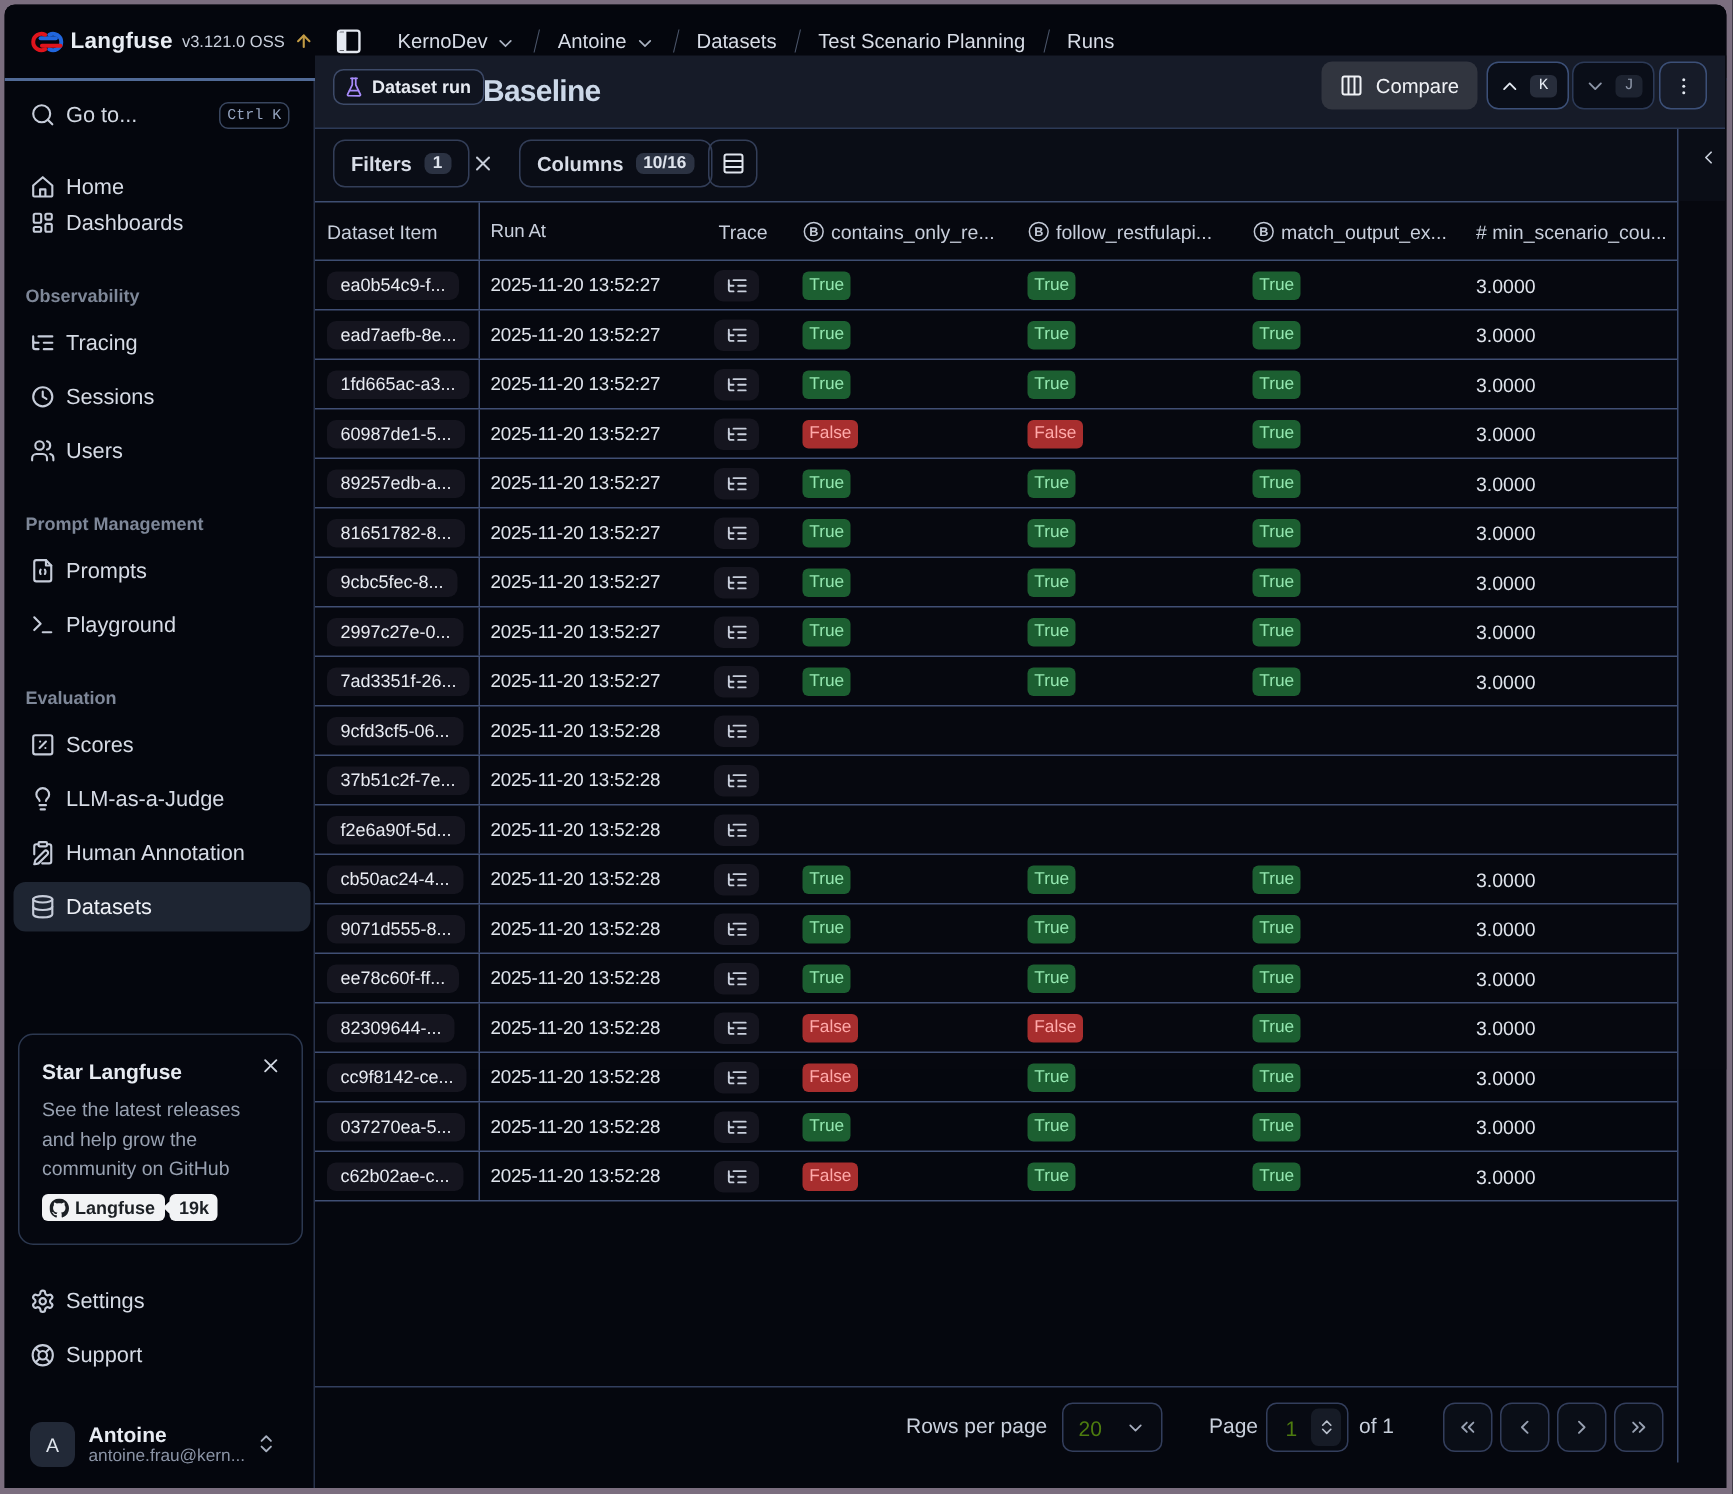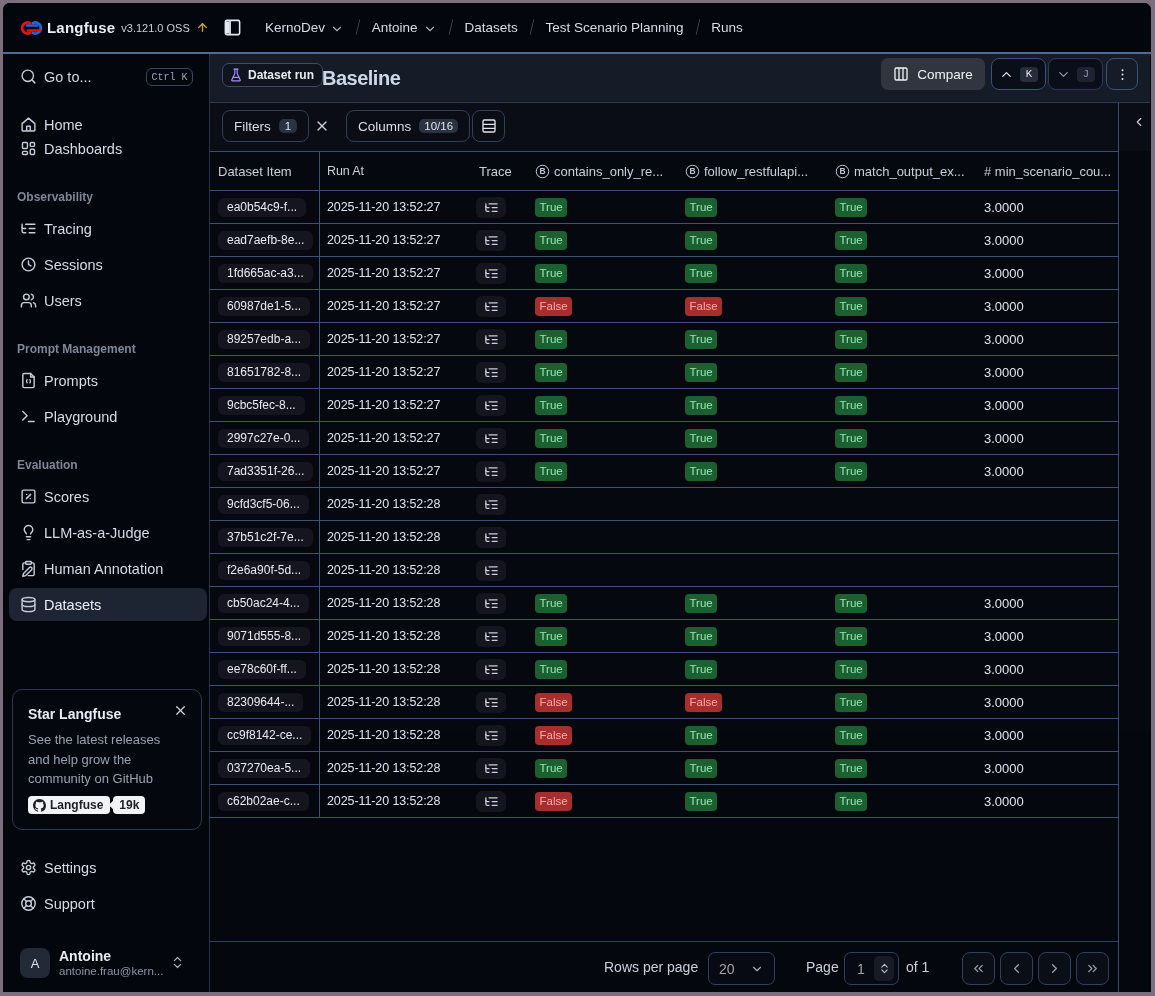--- a/index.html
+++ b/index.html
@@ -33,36 +33,36 @@
 .gb2{margin-left:3px;padding:0 6px;position:relative}
 .gb2:before{content:"";position:absolute;left:-3px;top:6px;width:6px;height:6px;background:#f2f3f5;transform:rotate(45deg)}
 
 #user{position:absolute;left:17px;top:894px;width:173px;display:flex;align-items:center}
 #user .av{width:30px;height:30px;border-radius:8px;background:#222937;color:#dfe4ec;font-size:13px;display:flex;align-items:center;justify-content:center}
 #user .nm{margin-left:9px}
 #user .nm b{display:block;font-size:14px;color:#e8ecf3;font-weight:700;line-height:16px}
 #user .nm span{display:block;font-size:11.5px;color:#8b94a6;line-height:14px}
 #user .cud{position:absolute;right:8px;top:7px;color:#a7afbf}
 
-#main{position:absolute;left:207px;top:51px;width:941px;height:676px;background:#06080f}
+#main{position:absolute;left:207px;top:34px;width:941px;height:676px;background:#06080f}
 #phead{position:absolute;left:0;top:0;width:940px;height:49px;background:#161b28;border-bottom:1px solid #2c3a57}
 .dsrun{position:absolute;left:12px;top:9px;height:24px;border:1px solid #3d4a68;border-radius:7px;display:flex;align-items:center;gap:5px;padding:0 8px 0 6px;color:#e7ebf2;font-size:12px;font-weight:600;background:#10141f}
 .dsrun svg{color:#a78bfa}
 #phead .title{position:absolute;left:112px;top:13px;font-size:20px;font-weight:700;color:#ccd8e8;letter-spacing:-.5px}
 #cmpbtn{position:absolute;left:671px;top:4px;width:104px;height:32px;background:#31353f;border-radius:7px;display:flex;align-items:center;justify-content:center;gap:8px;color:#f0f2f6;font-size:13.5px;font-weight:500}
 .kjbtn{position:absolute;top:4px;height:32px;border:1px solid #3c5078;border-radius:8px;background:#0a0e18;display:flex;align-items:center;justify-content:center;gap:6px}
 #kbtn{left:781px;width:55px;color:#e3e8f0}
 #jbtn{left:838px;width:55px;color:#8d96a8;border-color:#2c3okay}
 #jbtn{border-color:#2c3a57}
 .kj{font-family:"Liberation Mono",monospace;font-size:10.5px;background:#272d3b;border-radius:4px;padding:1.5px 5.5px}
 #jbtn .kj{background:#1d2330;color:#8d96a8}
 #dots{position:absolute;left:896px;top:4px;width:32px;height:32px;border:1px solid #3c5078;border-radius:8px;display:flex;align-items:center;justify-content:center;color:#e3e8f0}
 
 #toolbar{position:absolute;left:0;top:49px;width:940px;height:48px;background:#0a0d16}
-.obtn{position:absolute;top:7px;height:32px;border:1px solid #333e58;border-radius:8px;display:flex;align-items:center;gap:8px;color:#d8dde7;font-size:13.5px;font-weight:400;padding:0 11px}
+.obtn{position:absolute;top:7px;height:32px;border:1px solid #333e58;border-radius:8px;display:flex;align-items:center;gap:8px;color:#d8dde7;font-size:13.5px;font-weight:700;padding:0 11px}
 #fbtn{left:12px}
 #fbtn .n1{background:#2b3242;border-radius:5px;font-size:11.5px;padding:1px 6px;color:#dfe4ed}
 #xicn{position:absolute;left:104px;top:15px;color:#c7cdd9}
 #cbtn{left:136px}
 #cbtn .n1{background:#2b3242;border-radius:5px;font-size:11.5px;padding:1px 5px;color:#dfe4ed}
 #rbtn{position:absolute;left:262px;top:7px;width:33px;height:32px;border:1px solid #333e58;border-radius:8px;display:flex;align-items:center;justify-content:center;color:#dfe4ed}
 #collapse{position:absolute;left:922px;top:61px;color:#c9d0dc}
 
 #rstrip{position:absolute;left:908px;top:49px;width:32px;height:889px;border-left:1px solid #3a4a6e}
 
@@ -79,21 +79,21 @@
 .bic svg{color:#c3cad7}
 .idb{background:#15151f;border-radius:6px;padding:2.5px 9px;font-size:12px;font-weight:400;color:#e8ebf2;white-space:nowrap}
 .trbtn{width:30px;height:21px;background:#15151f;border-radius:6px;display:flex;align-items:center;justify-content:center;color:#c9cfdc}
 .chip{border-radius:4px;font-size:11.5px;padding:2px 4.5px;line-height:15px}
 .chip.t{background:#1c5f31;color:#93e7af}
 .chip.f{background:#a82e2e;color:#ffaaaa}
 
 #footer{position:absolute;left:0;top:887px;width:908px;height:51px;border-top:1px solid #2d3document}
 #footer{border-top:1px solid #323f5e}
 #footer .lbl{position:absolute;color:#c9d0dc;font-size:14px;font-weight:500}
-.fsel{position:absolute;border:1px solid #333e5c;border-radius:7px;background:#070a12;color:#a3a3a3;font-size:14px;display:flex;align-items:center}
+.fsel{position:absolute;border:1px solid #333e5c;border-radius:7px;background:#070a12;color:#4d7c0f;font-size:14px;display:flex;align-items:center}
 #fsel20{left:498px;top:10px;width:67px;height:33px;padding:0 10px;justify-content:space-between}
 #fpage{left:634px;top:10px;width:55px;height:33px;padding:0 4px 0 12px;justify-content:space-between}
 #fpage .spin{width:20px;height:25px;background:#161b26;border-radius:5px;display:flex;align-items:center;justify-content:center;color:#b9c0cd}
 .pgbtn{position:absolute;top:10px;width:33px;height:33px;border:1px solid #333e5c;border-radius:8px;background:#0a0e17;display:flex;align-items:center;justify-content:center;color:#98a1b2}
 </style></head><body>
 <div id="win">
 <div id="topbar">
   <div id="logo">
     <svg width="23" height="18" viewBox="0 0 26 20">
       <g fill="none" stroke-width="3" stroke-linecap="round">

